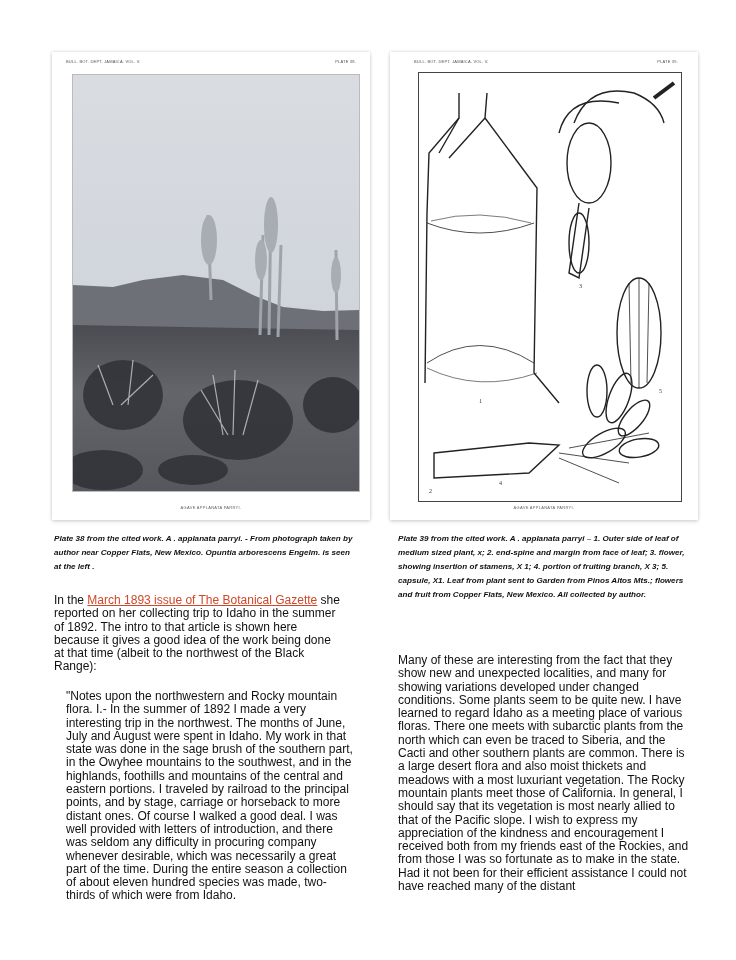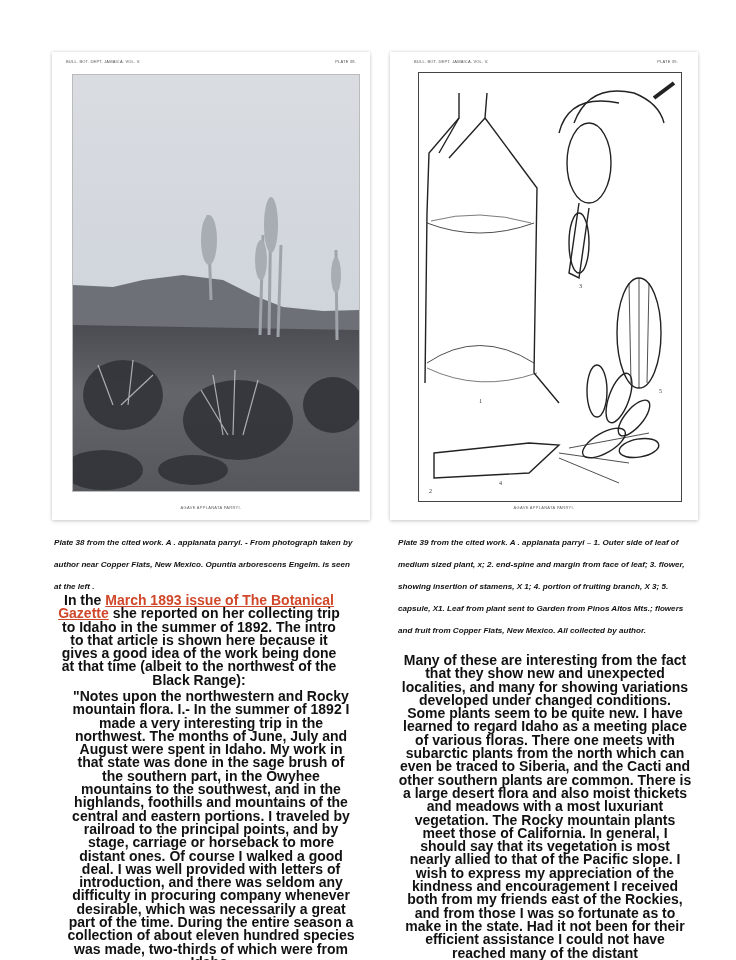--- a/index.html
+++ b/index.html
@@ -24,25 +24,25 @@
   }
   .photo {
     position:absolute; left:20px; top:22px; width:286px; height:416px;
     border:1px solid #bbb; overflow:hidden;
   }
   .drawing {
     position:absolute; left:28px; top:20px; width:262px; height:428px;
     border:1.5px solid #444; overflow:hidden; background:#fff;
   }
   .caption {
-    position:absolute; font-weight:bold; font-style:italic; font-size:8.1px; line-height:22px;
+    position:absolute; font-weight:bold; font-style:italic; font-size:8.1px; line-height:14px;
     color:#111;
   }
   .para {
-    position:absolute; font-weight:bold; font-size:14px; line-height:13.3px; color:#111;text-align:center;
+    position:absolute; font-weight:normal; font-size:12px; line-height:13.3px; color:#111;
   }
   .link { color:#d0472a; text-decoration:underline; }
 </style>
 </head>
 <body>
 
 <div class="plate-frame plate-left">
   <div class="plate-head">
     <span>BULL. BOT. DEPT. JAMAICA. VOL. V.</span>
     <span>PLATE 38.</span>

